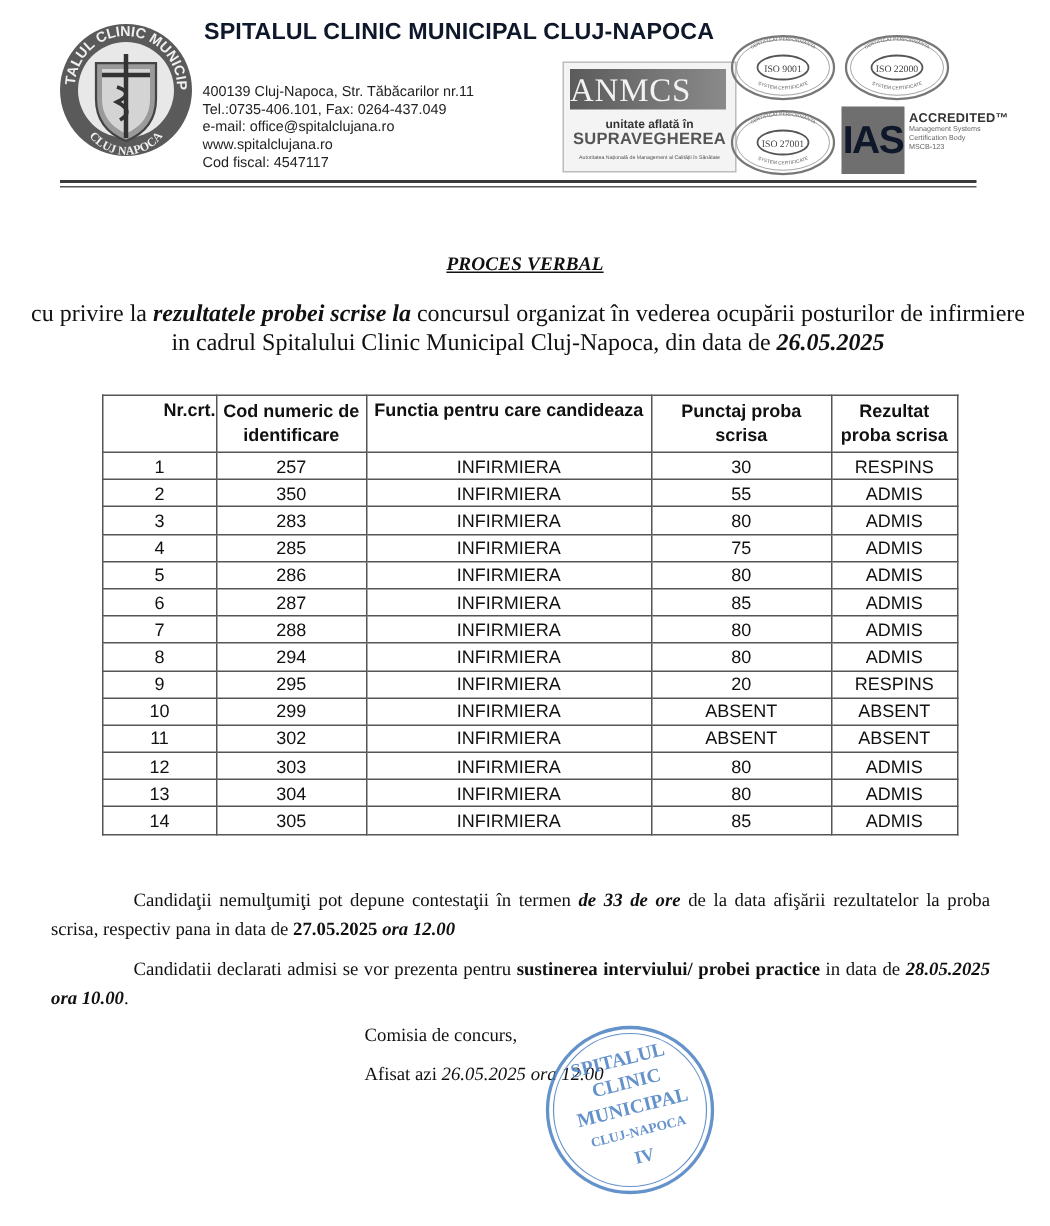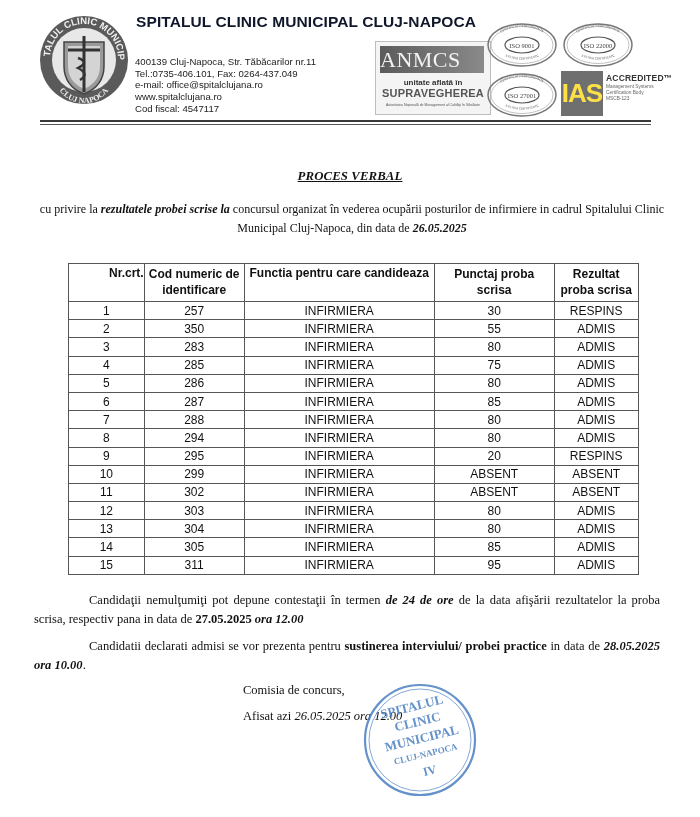--- a/index.html
+++ b/index.html
@@ -16,31 +16,31 @@
   .anmcs-band { position:absolute; left:4px; top:4px; width:104px; height:27px; background:linear-gradient(90deg,#5b5b5b,#8a8a8a); color:#f2f2f2; font-family:"Liberation Serif", serif; font-size:22px; text-align:left; line-height:27px; letter-spacing:0.5px; }
   .anmcs-l1 { position:absolute; left:0; width:114px; top:36px; text-align:center; font-size:8px; font-weight:bold; color:#333; }
   .anmcs-l2 { position:absolute; left:0; width:114px; top:45px; text-align:center; font-size:11px; font-weight:bold; color:#555; letter-spacing:0.2px; }
   .anmcs-l3 { position:absolute; left:4px; width:106px; top:61px; text-align:center; font-size:3.5px; color:#555; white-space:nowrap; overflow:hidden; }
 
   .iso { width:72px; height:46px; }
   .iso1 { left:486px; top:22px; }
   .iso2 { left:562px; top:22px; }
   .iso3 { left:486px; top:72px; }
 
-  .ias { left:561px; top:71px; width:42px; height:45px; background:#6f6f6f; color:#fde047; font-weight:bold; font-size:26px; line-height:45px; text-align:center; letter-spacing:-1px; }
+  .ias { left:561px; top:71px; width:42px; height:45px; background:#6f6f6f; color:#0f172a; font-weight:bold; font-size:26px; line-height:45px; text-align:center; letter-spacing:-1px; }
   .ias-acc { left:606px; top:73px; font-size:8.5px; font-weight:bold; color:#333; white-space:nowrap; letter-spacing:0.2px; }
   .ias-sub { left:606px; top:84px; font-size:4.8px; line-height:6px; color:#666; white-space:nowrap; }
 
   .hr1 { left:40px; top:120px; width:611px; height:2px; background:#3a3a3a; }
   .hr2 { left:40px; top:124px; width:611px; height:1px; background:#555; }
 
   
   .doc { font-family:Liberation Serif, serif; }
   .title { left:0; width:700px; top:169px; text-align:center; font-weight:bold; font-style:italic; text-decoration:underline; font-size:12.8px; letter-spacing:0.1px; }
-  .intro { left:20px; width:664px; top:200px; text-align:center; font-size:12px; line-height:19px; }
+  .intro { left:20px; width:664px; top:200px; text-align:center; font-size:16px; line-height:19px; }
   .b { font-weight:bold; }
   .bi { font-weight:bold; font-style:italic; }
   .i { font-style:italic; }
 
   
   table.res { position:absolute; left:68px; top:263px; border-collapse:collapse; font-family:"Liberation Sans", sans-serif; font-size:12px; }
   table.res th, table.res td { border:1px solid #555; padding:0; text-align:center; color:#111; }
   table.res th { font-weight:bold; height:35px; line-height:15.5px; vertical-align:middle; font-size:12px; }
   table.res td { height:17.2px; line-height:16px; }
   col.c1 { width:50px; } col.c2 { width:100px; } col.c3 { width:190px; } col.c4 { width:120px; } col.c5 { width:84px; }
@@ -256,31 +256,24 @@
         <td>80</td>
         <td>ADMIS</td>
       </tr>
       <tr>
         <td>14</td>
         <td>305</td>
         <td>INFIRMIERA</td>
         <td>85</td>
         <td>ADMIS</td>
       </tr>
-      <tr>
-        <td>15</td>
-        <td>311</td>
-        <td>INFIRMIERA</td>
-        <td>95</td>
-        <td>ADMIS</td>
-      </tr>
     </tbody>
 </table>
 
-<div class="abs doc p1"><span>Candidaţii nemulţumiţi pot depune contestaţii în termen </span><span class="bi">de 24 de ore</span><span> de la data afişării rezultatelor la proba scrisa, respectiv pana in data de </span><span class="b">27.05.2025</span><span class="bi"> ora 12.00</span></div>
+<div class="abs doc p1"><span>Candidaţii nemulţumiţi pot depune contestaţii în termen </span><span class="bi">de 33 de ore</span><span> de la data afişării rezultatelor la proba scrisa, respectiv pana in data de </span><span class="b">27.05.2025</span><span class="bi"> ora 12.00</span></div>
 
 <div class="abs doc p2"><span>Candidatii declarati admisi se vor prezenta pentru </span><span class="b">sustinerea  interviului/ probei practice</span><span> in data de </span><span class="bi">28.05.2025</span><span class="bi"> ora 10.00</span><span>.</span></div>
 
 <div class="abs doc commission">Comisia de concurs,</div>
 <div class="abs doc posted"><span>Afisat azi  </span><span class="i">26.05.2025 ora 12.00</span></div>
 
 <svg class="abs stamp" viewBox="0 0 120 120">
   <g id="stamp-g" fill="none" opacity="0.85">
     <circle cx="60" cy="60" r="55" stroke-width="2.2" stroke="#4a7fc1"></circle>
     <circle cx="60" cy="60" r="51" stroke-width="0.8" stroke="#4a7fc1"></circle>

